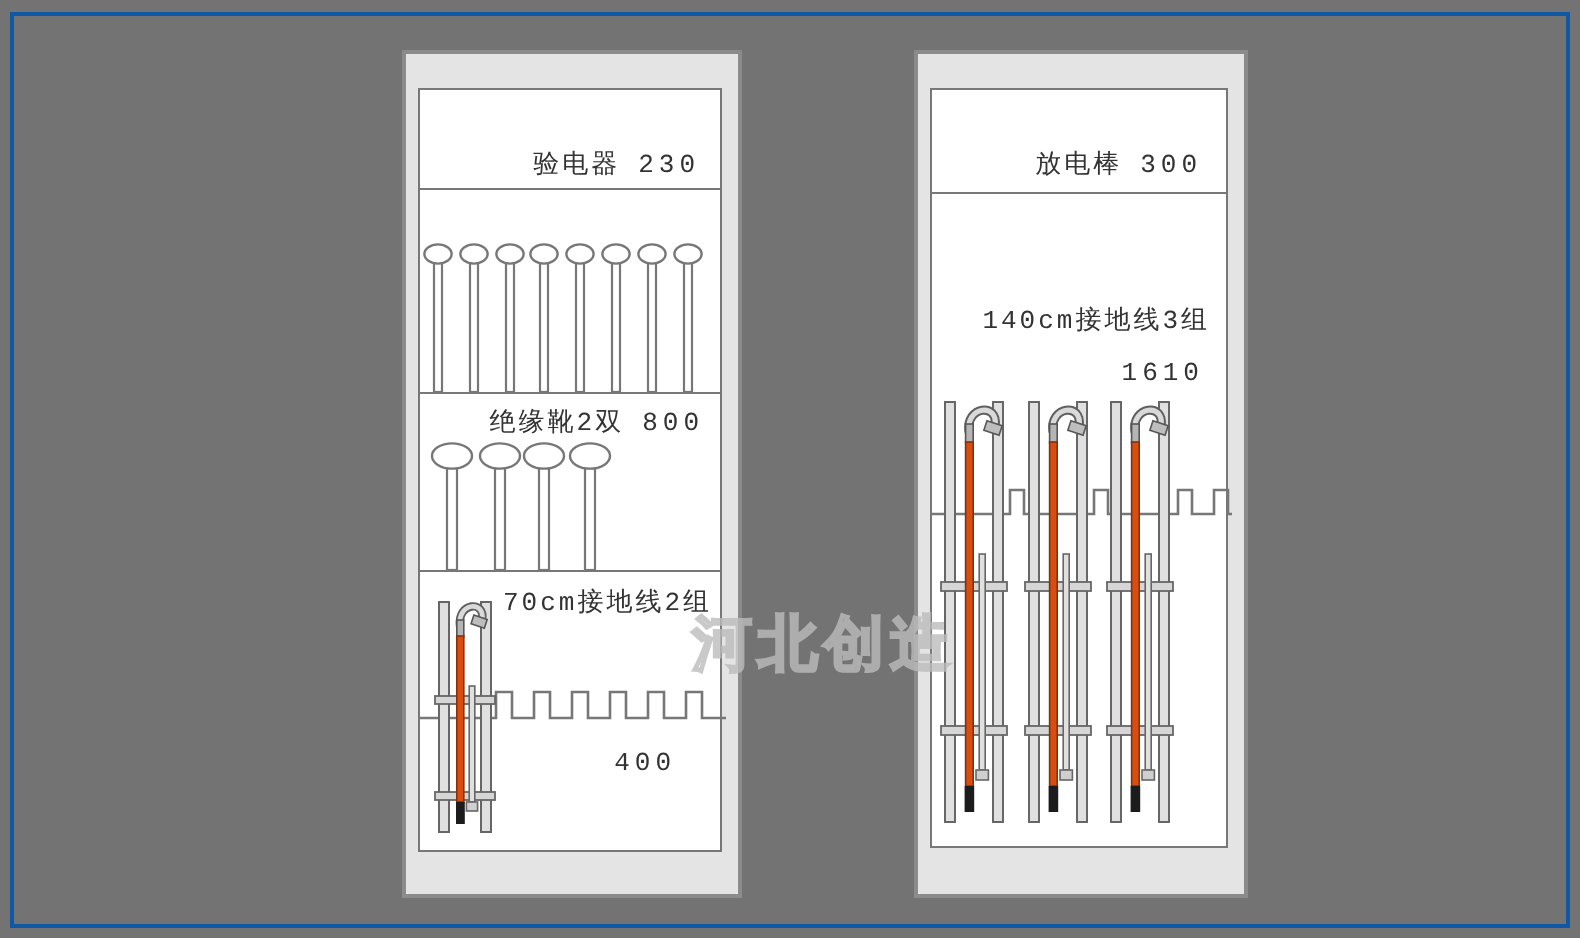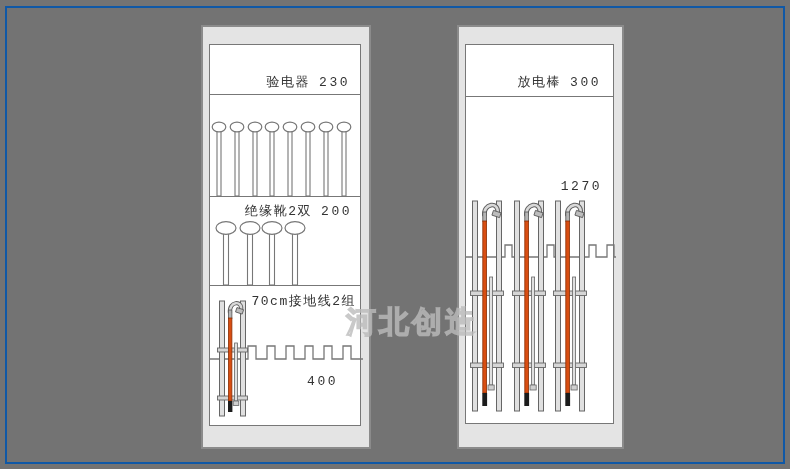--- a/index.html
+++ b/index.html
@@ -106,21 +106,21 @@
           <use href="#peg-s" x="25"></use>
           <use href="#peg-s" x="43"></use>
           <use href="#peg-s" x="60"></use>
         <use href="#peg-s" x="78"></use>
           <use href="#peg-s" x="96"></use>
           <use href="#peg-s" x="114"></use>
           <use href="#peg-s" x="132"></use>
       </svg>
 
       <div class="lbl" style="top:160px;right:8px">
-        <span>绝缘靴2双</span><span class="val">200</span>
+        <span>绝缘靴2双</span><span class="val">800</span>
       </div>
       <svg class="gfx" style="left:2px;top:176px" width="100" height="64">
         <use href="#peg-b" x="14"></use>
           <use href="#peg-b" x="38"></use>
           <use href="#peg-b" x="60"></use>
           <use href="#peg-b" x="83"></use>
       </svg>
 
       <div class="lbl" style="top:250px;right:4px">
         <span>70cm接地线2组</span>
@@ -136,21 +136,24 @@
 
   <div class="cabinet cab-right">
     <div class="panel">
 
       <div class="divider" style="top:51px"></div>
 
       <div class="lbl" style="top:31px;right:12px">
         <span>放电棒</span><span class="val">300</span>
       </div>
 
-      <div class="num" style="top:135px;right:11px">1270</div>
+      <div class="lbl" style="top:109px;right:8px">
+        <span>140cm接地线3组</span>
+      </div>
+      <div class="num" style="top:135px;right:11px">1610</div>
 
       <svg class="gfx" style="left:0;top:51px" width="150" height="328">
         <path d="M0,161 H39 V149 H46 V161 H81 V149 H88 V161 H123 V149 H130 V161 H141 V149 H148 V161 H150" fill="none" stroke="#777" stroke-width="1.3"></path>
         <use href="#assy" x="6" y="103"></use>
         <use href="#assy" x="48" y="103"></use>
         <use href="#assy" x="89" y="103"></use>
       </svg>
 
     </div>
   </div>

